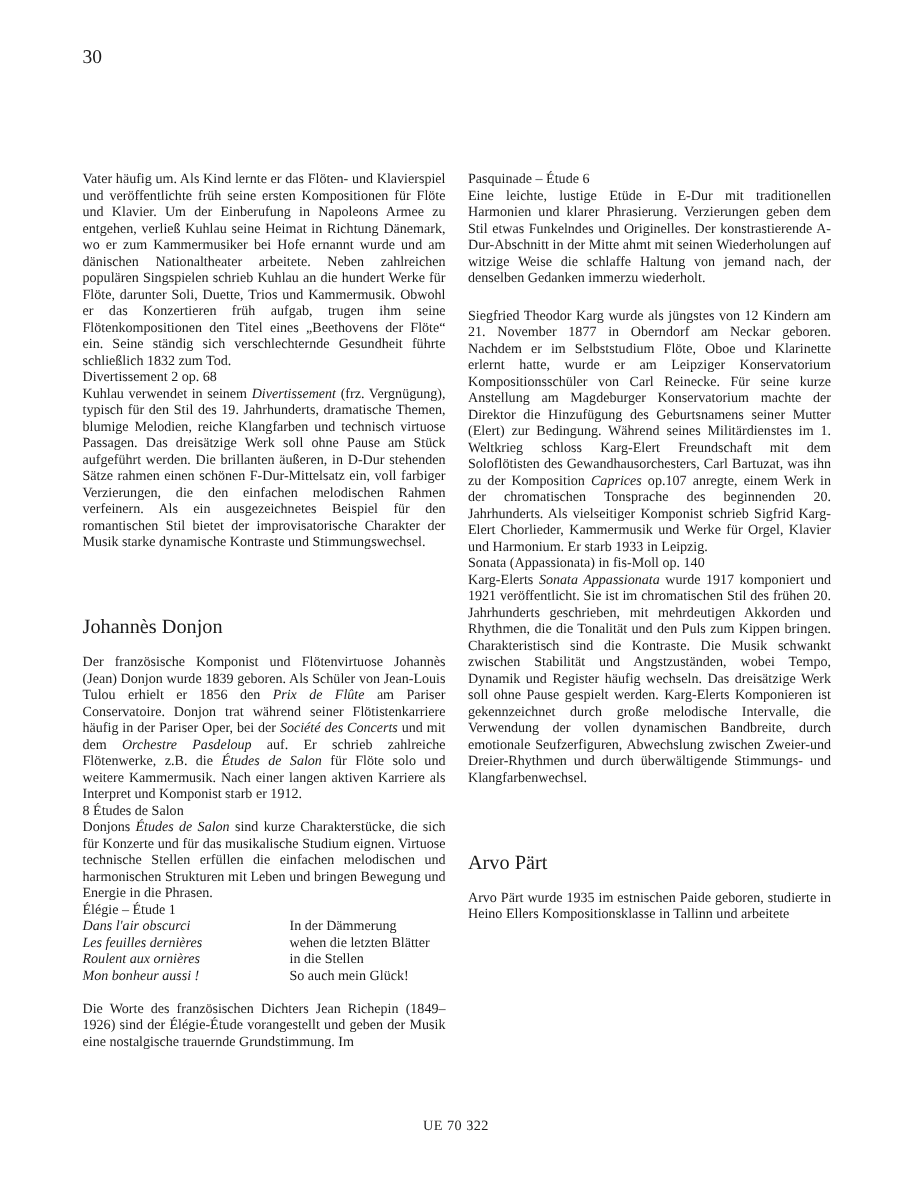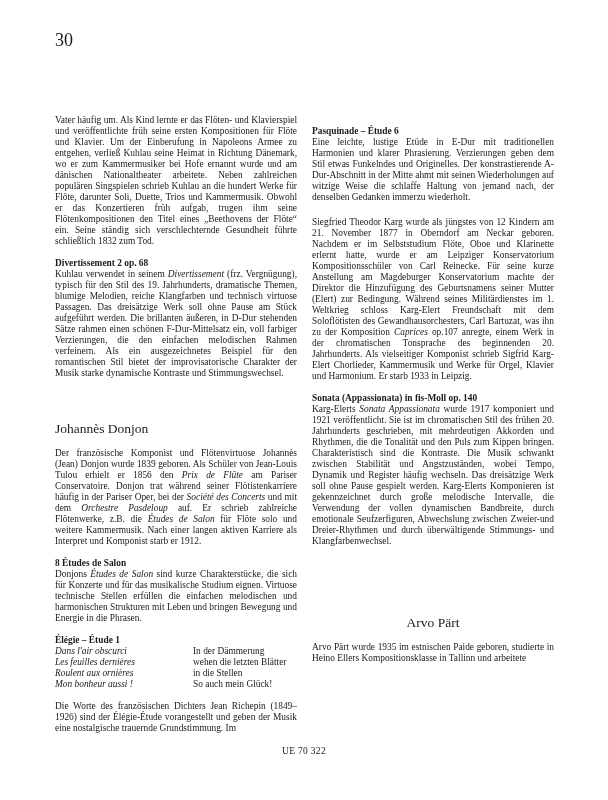--- a/index.html
+++ b/index.html
@@ -1,24 +1,24 @@
 <!DOCTYPE html>
 <html><head>
   <meta charset="utf-8">
   <style>
     html, body { margin: 0; padding: 0; background: #ffffff; }
     body { width: 608px; height: 800px; position: relative; overflow: hidden;
       font-family: "Liberation Serif", "DejaVu Serif", serif; color: #1a1a1a; }
-    .page-num { position: absolute; left: 55px; top: 30px; font-size: 18px; }
+    .page-num { position: absolute; left: 55px; top: 30px; font-size: 13px; }
     .footer { position: absolute; left: 0; width: 608px; top: 746px; text-align: center; font-size: 9.5px; letter-spacing: 0.3px; }
     .col { position: absolute; top: 115px; width: 242px; font-size: 9.4px; line-height: 11px; }
     .col.left { left: 55px; }
     .col.right { left: 312px; width: 242px; }
     p { margin: 0; text-align: justify; hyphens: manual; }
-    .sub { font-weight: bold; margin-top: 11px; }
+    .sub { font-weight: normal; }
     .h2 { font-size: 13.5px; font-weight: normal; margin: 0; }
     i { font-style: italic; }
     .poem { display: grid; grid-template-columns: 138px 1fr; margin-bottom: 11px; }
     .poem span { display: block; }
   </style>
 </head>
 <body>
 
 <div class="page-num">30</div>
 
@@ -51,17 +51,17 @@
 <div class="col right">
 
   <p class="sub">Pasquinade – Étude 6</p>
   <p>Eine leichte, lustige Etüde in E-Dur mit traditionellen Harmonien und klarer Phrasierung. Verzierungen geben dem Stil etwas Funkelndes und Originelles. Der konstrastierende A-Dur-Abschnitt in der Mitte ahmt mit seinen Wiederholungen auf witzige Weise die schlaffe Haltung von jemand nach, der denselben Gedanken immerzu wiederholt.</p>
 
   <p style="margin-top:14px;"><span>Siegfried Theodor Karg wurde als jüngstes von 12 Kindern am 21. November 1877 in Oberndorf am Neckar geboren. Nachdem er im Selbststudium Flöte, Oboe und Klarinette erlernt hatte, wurde er am Leipziger Konservatorium Kompositionsschüler von Carl Reinecke. Für seine kurze Anstellung am Magdeburger Konservatorium machte der Direktor die Hinzufügung des Geburtsnamens seiner Mutter (Elert) zur Bedingung. Während seines Militärdienstes im 1. Weltkrieg schloss Karg-Elert Freundschaft mit dem Soloflötisten des Gewandhausorchesters, Carl Bartuzat, was ihn zu der Komposition </span><i>Caprices</i><span> op.107 anregte, einem Werk in der chromatischen Tonsprache des beginnenden 20. Jahrhunderts. Als vielseitiger Komponist schrieb Sigfrid Karg-Elert Chorlieder, Kammermusik und Werke für Orgel, Klavier und Harmonium. Er starb 1933 in Leipzig.</span></p>
 
   <p class="sub">Sonata (Appassionata) in fis-Moll op. 140</p>
   <p><span>Karg-Elerts </span><i>Sonata Appassionata</i><span> wurde 1917 komponiert und 1921 veröffentlicht. Sie ist im chromatischen Stil des frühen 20. Jahrhunderts geschrieben, mit mehrdeutigen Akkorden und Rhythmen, die die Tonalität und den Puls zum Kippen bringen. Charakteristisch sind die Kontraste. Die Musik schwankt zwischen Stabilität und Angstzuständen, wobei Tempo, Dynamik und Register häufig wechseln. Das dreisätzige Werk soll ohne Pause gespielt werden. Karg-Elerts Komponieren ist gekennzeichnet durch große melodische Intervalle, die Verwendung der vollen dynamischen Bandbreite, durch emotionale Seufzerfiguren, Abwechslung zwischen Zweier-und Dreier-Rhythmen und durch überwältigende Stimmungs- und Klangfarbenwechsel.</span></p>
 
-  <h2 class="h2" style="margin-top:70px;text-align:center;">Arvo Pärt</h2>
+  <h2 class="h2" style="margin-top:44px;">Arvo Pärt</h2>
   <p style="margin-top:14px;">Arvo Pärt wurde 1935 im estnischen Paide geboren, studierte in Heino Ellers Kompositionsklasse in Tallinn und arbeitete</p>
 </div>
 
 <div class="footer">UE 70 322</div>
 
 </body></html>

